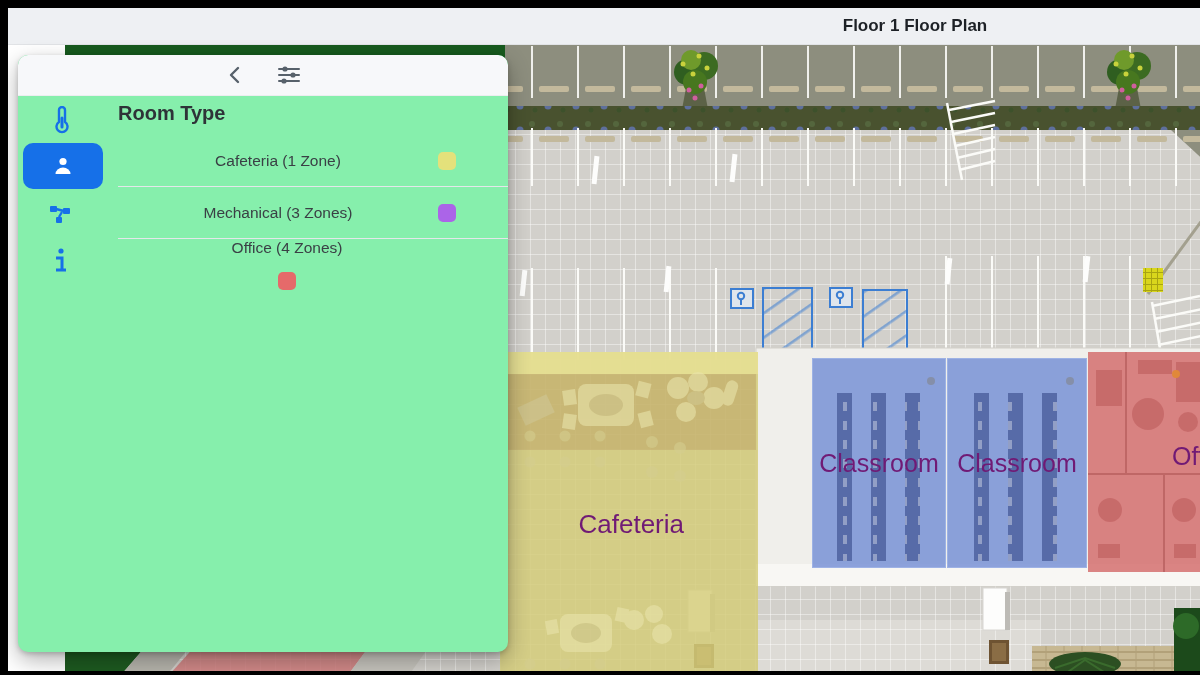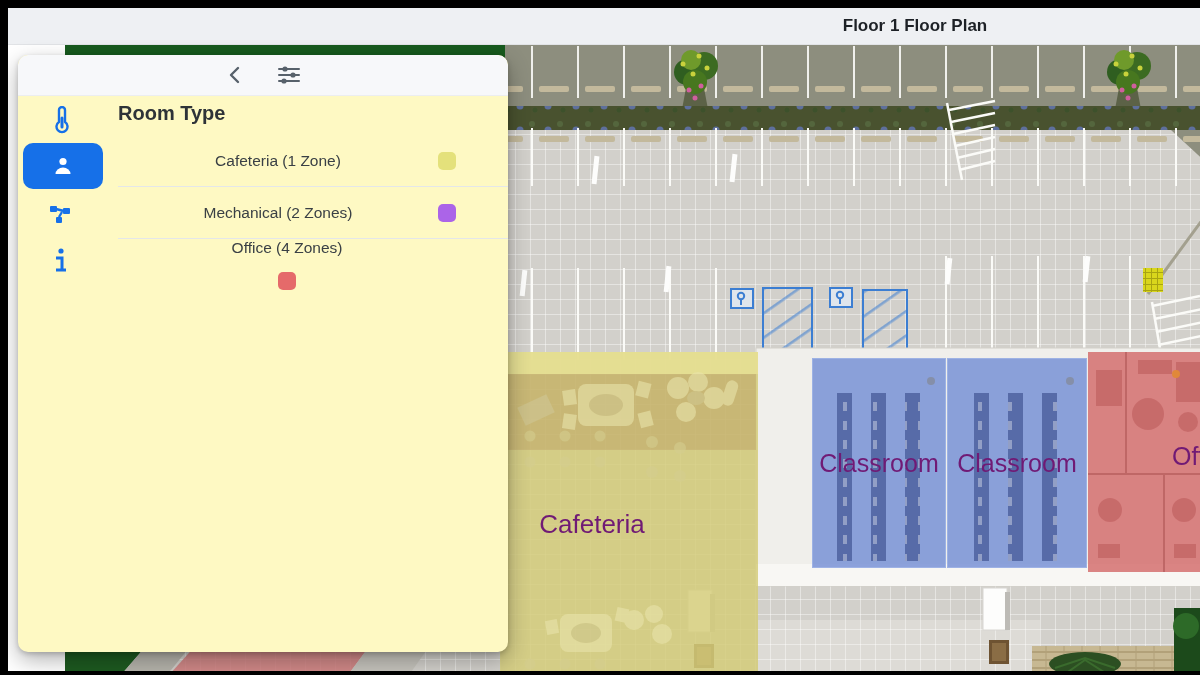--- a/index.html
+++ b/index.html
@@ -17,27 +17,27 @@
   .zone{position:absolute;box-sizing:border-box;}
   .zone-label{position:absolute;color:#701a75;white-space:nowrap;}
   .caf{left:435px;top:308px;width:258px;height:320px;background:rgba(213,205,122,.85);overflow:hidden;}
   .caf-topband{position:absolute;left:0;top:0;right:0;height:22px;background:rgba(233,227,150,.75);}
   .caf-wood{position:absolute;left:4px;top:22px;right:2px;height:76px;background:rgba(186,158,97,.45);}
   .cls{background:rgba(109,137,212,.78);border:1px solid rgba(170,190,235,.6);overflow:hidden;}
   .cls1{left:747px;top:314px;width:134px;height:210px;}
   .cls2{left:882px;top:314px;width:140px;height:210px;}
   .ofc{left:1023px;top:308px;width:112px;height:220px;background:rgba(210,103,103,.8);overflow:hidden;}
   .cls .zone-label{left:0;right:0;top:90px;text-align:center;font-size:25px;}
-  .caf .zone-label{left:0;top:157px;width:184px;text-align:center;font-size:26px;}
+  .caf .zone-label{left:0;top:157px;width:184px;text-align:right;font-size:26px;}
   .ofc .zone-label{left:84px;top:90px;font-size:25px;}
   .zone-dot{position:absolute;width:8px;height:8px;border-radius:50%;}
   .dot-gray{background:rgba(130,130,130,.55);}
   .dot-orange{background:#e0883a;}
   
-  .panel{position:absolute;left:10px;top:47px;width:490px;height:597px;background:#fef9c3;
+  .panel{position:absolute;left:10px;top:47px;width:490px;height:597px;background:#86efac;
          border-radius:10px;box-shadow:0 8px 22px rgba(0,0,0,.30),0 2px 5px rgba(0,0,0,.18);
          z-index:10;overflow:hidden;}
   .panel-header{height:40px;background:#f7f8fa;border-bottom:1px solid #eceef0;
          display:flex;align-items:center;justify-content:center;gap:28px;
          border-radius:10px 10px 0 0;}
   .hbtn{background:none;border:none;padding:2px;cursor:pointer;color:#57616b;
         display:flex;align-items:center;}
   .panel-body{position:relative;height:557px;}
   .rail{position:absolute;left:0;top:0;width:100px;height:100%;}
   .rail button{position:absolute;background:none;border:none;cursor:pointer;padding:0;}
@@ -376,21 +376,21 @@
         </button>
       </div>
       <div class="content">
         <h2 class="panel-title">Room Type</h2>
         <div class="legend">
           <div class="legend-row">
             <span class="legend-label">Cafeteria (1 Zone)</span>
             <span class="swatch" style="background-color: rgb(228, 225, 123);"></span>
           </div>
           <div class="legend-row">
-            <span class="legend-label">Mechanical (2 Zones)</span>
+            <span class="legend-label">Mechanical (3 Zones)</span>
             <span class="swatch" style="background-color: rgb(171, 100, 232);"></span>
           </div>
           <div class="legend-row">
             <span class="legend-label">Office (4 Zones)</span>
             <span class="swatch" style="background-color: rgb(229, 106, 106);"></span>
           </div>
         </div>
       </div>
     </div>
   </div>

